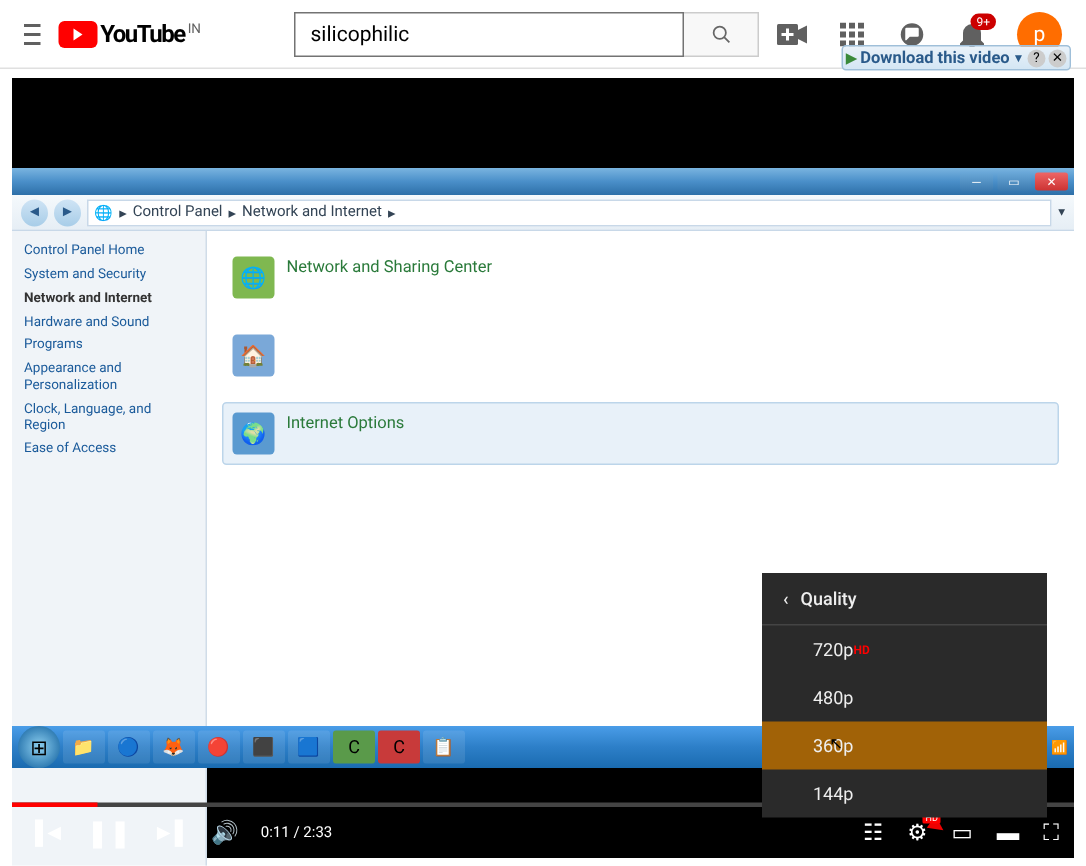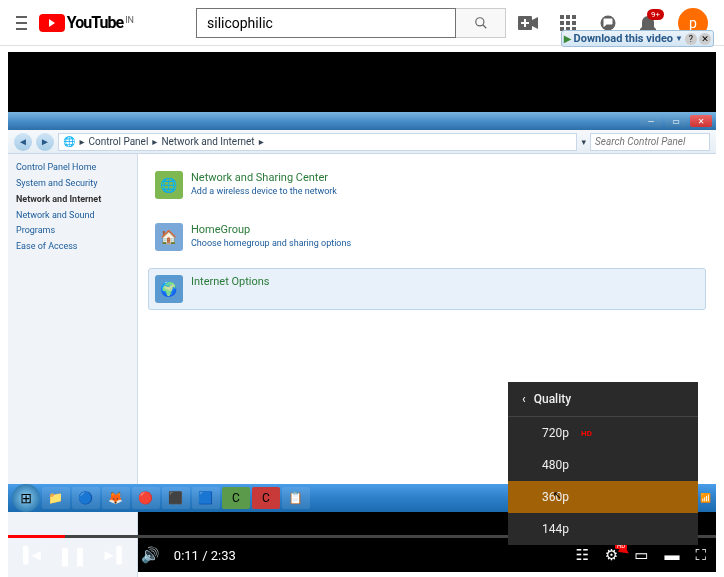--- a/index.html
+++ b/index.html
@@ -43,34 +43,34 @@
 .cp-text{font-size:10px}
 .cp-title{color:#2a7a3a;font-size:11px;margin-bottom:2px}
 .cp-links{color:#1a5a9a;font-size:9px}
 .taskbar{position:absolute;bottom:0;left:0;width:100%;height:28px;background:linear-gradient(#4a9de8,#2d7fc8 50%,#1a6bb0);display:flex;align-items:center;padding:0 4px;gap:2px}
 .task-icon{width:28px;height:22px;background:rgba(255,255,255,0.1);border-radius:2px;display:flex;align-items:center;justify-content:center;font-size:12px}
 .start-orb{width:28px;height:28px;background:radial-gradient(circle,#8ed0f0,#0a5a9a);border-radius:50%;font-size:14px}
 .task-right{margin-left:auto;display:flex;align-items:center;gap:4px;font-size:9px;color:#fff}
 .watermark{position:absolute;bottom:40px;right:80px;color:#bbb;font-size:14px;font-weight:300}
 .quality-menu{position:absolute;top:330px;right:18px;width:190px;background:#2a2a2a;color:#eee;font-size:12px;z-index:10}
 .qm-header{padding:10px 14px;border-bottom:1px solid #444;display:flex;align-items:center;gap:8px;font-weight:500}
-.qm-item{padding:9px 12px 9px 34px;display:flex;align-items:center;gap:12px;position:relative}
+.qm-item{padding:9px 12px 9px 34px;display:flex;align-items:center;gap:0;position:relative}
 .qm-item.sel{background:#a16207}
 .qm-hd{color:#f00;font-size:8px;font-weight:bold}
 .arrow-red{position:absolute;pointer-events:none}
 .arrow1{top:435px;right:115px;width:50px;height:2px;background:#e00}
 .arrow1::before{content:'';position:absolute;left:-8px;top:-4px;border-right:10px solid #e00;border-top:5px solid transparent;border-bottom:5px solid transparent}
 .arrow2{top:497px;right:92px;width:40px;height:2px;background:#e00;transform:rotate(35deg);transform-origin:right}
 .arrow2::before{content:'';position:absolute;right:-6px;top:-4px;border-left:10px solid #e00;border-top:5px solid transparent;border-bottom:5px solid transparent}
 .cursor-tiny{position:absolute;top:437px;right:154px;font-size:11px;color:#000;z-index:11}
 .controls{position:absolute;bottom:0;left:0;width:100%;height:34px;display:flex;align-items:center;padding:0 10px;gap:14px;color:#fff}
 .progress{position:absolute;bottom:34px;left:0;width:100%;height:3px;background:#444}
 .progress-fill{height:100%;width:8%;background:#f00}
 .ctrl-icon{font-size:15px;display:flex;align-items:center}
-.time{font-size:13px}
+.time{font-size:10px}
 .ctrl-right{margin-left:auto;display:flex;align-items:center;gap:16px}
 .gear-hd{position:relative}
 .gear-hd::after{content:'HD';position:absolute;top:-4px;right:-9px;background:#f00;font-size:6px;padding:0 2px;border-radius:1px}
 </style>
 </head>
 <body>
 
 <div class="header">
   <div class="menu-icon">
       <span></span>
@@ -151,45 +151,41 @@
       <div class="nav-arr">►</div>
       <div class="breadcrumb">
         <span>🌐</span>
         <span>▸</span>
         <span>Control Panel</span>
         <span>▸</span>
         <span>Network and Internet</span>
         <span>▸</span>
       </div>
       <div style="font-size:9px">▾</div>
-      <input class="nav-search" placeholder="Search Control Panel" style="">
     </div>
     <div class="cp-body">
       <div class="cp-side">
         <div class="cp-side-title">Control Panel Home</div>
         <div class="cp-side-item">System and Security</div>
         <div class="cp-side-item cp-side-active">Network and Internet</div>
-        <div class="cp-side-item">Network and Sound</div>
+        <div class="cp-side-item">Hardware and Sound</div>
         <div class="cp-side-item">Programs</div>
+        <div class="cp-side-item">Appearance and Personalization</div>
+        <div class="cp-side-item">Clock, Language, and Region</div>
         <div class="cp-side-item">Ease of Access</div>
       </div>
       <div class="cp-main">
         <div class="cp-item">
           <div class="cp-icon">🌐</div>
           <div class="cp-text">
             <div class="cp-title">Network and Sharing Center</div>
-            <div class="cp-links">Add a wireless device to the network</div>
           </div>
         </div>
         <div class="cp-item">
           <div class="cp-icon" style="background:#7aa8d8">🏠</div>
-          <div class="cp-text">
-            <div class="cp-title">HomeGroup</div>
-            <div class="cp-links">Choose homegroup and sharing options</div>
-          </div>
         </div>
         <div class="cp-item hovered">
           <div class="cp-icon" style="background:#5a9ad0">🌍</div>
           <div class="cp-text">
             <div class="cp-title">Internet Options</div>
           </div>
         </div>
       </div>
     </div>
     <div class="taskbar">

